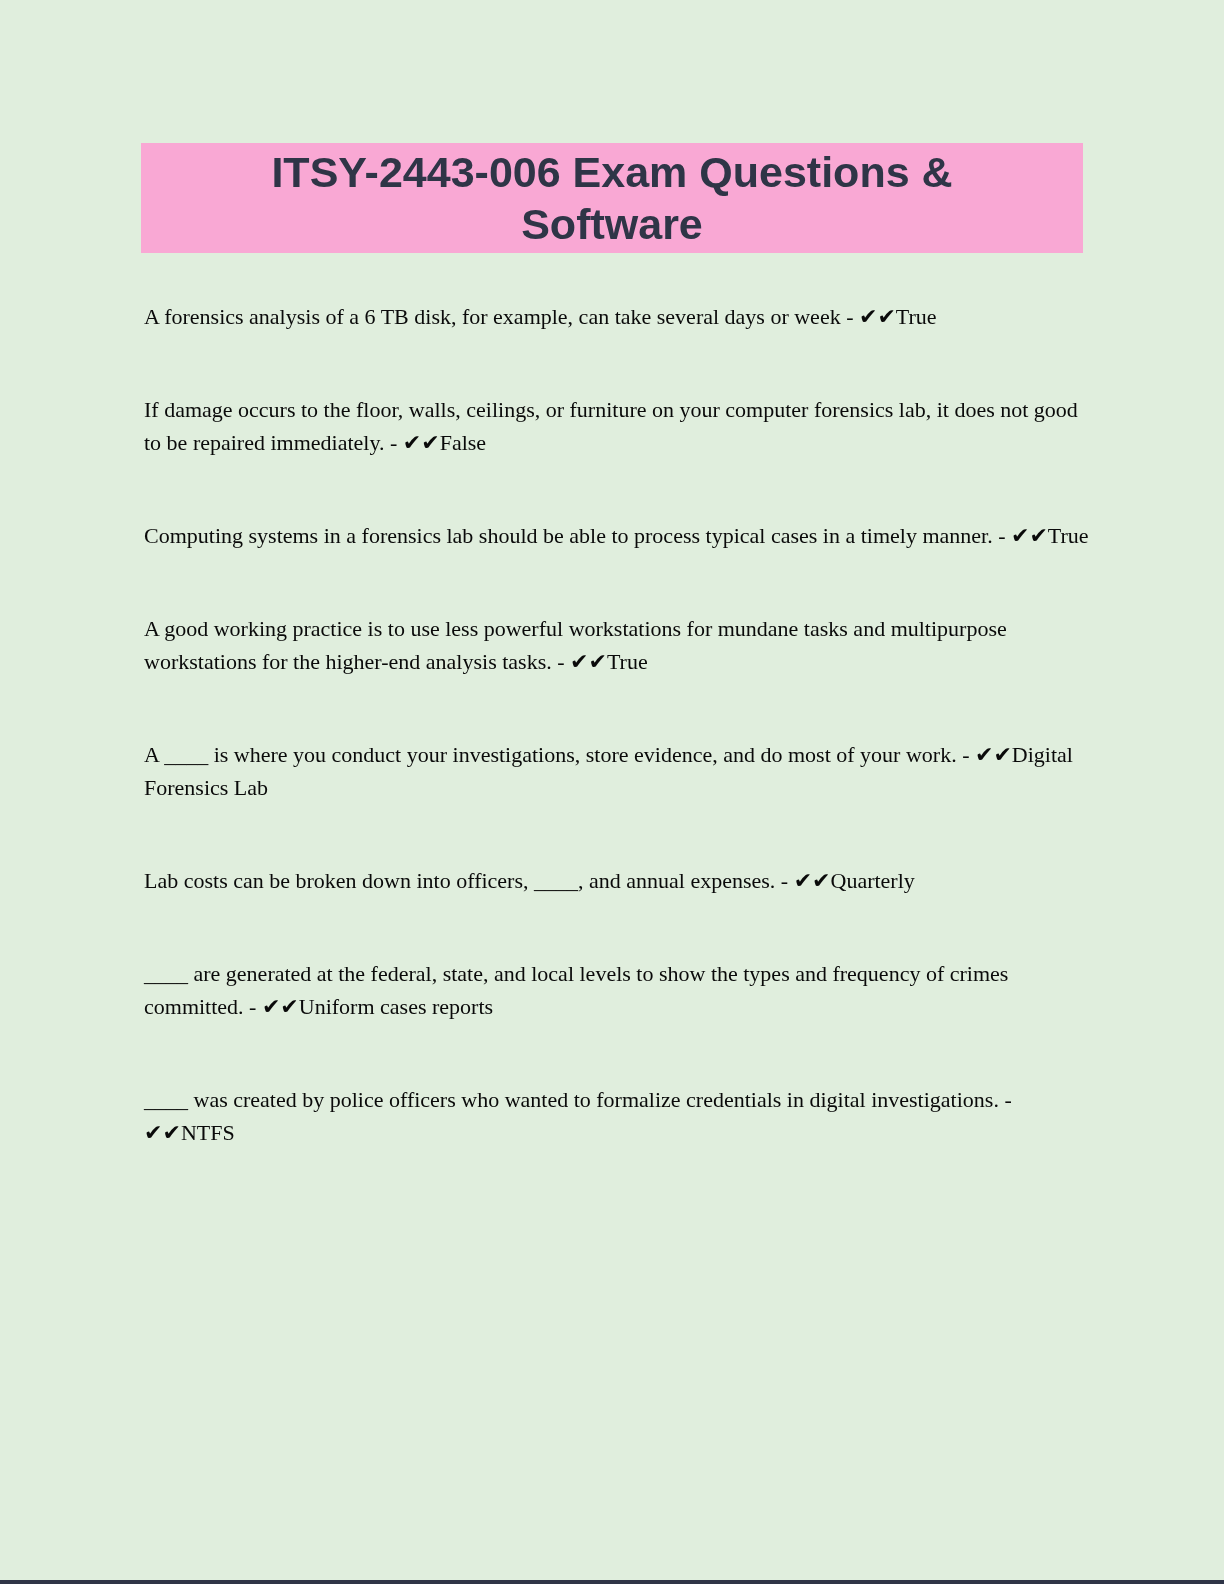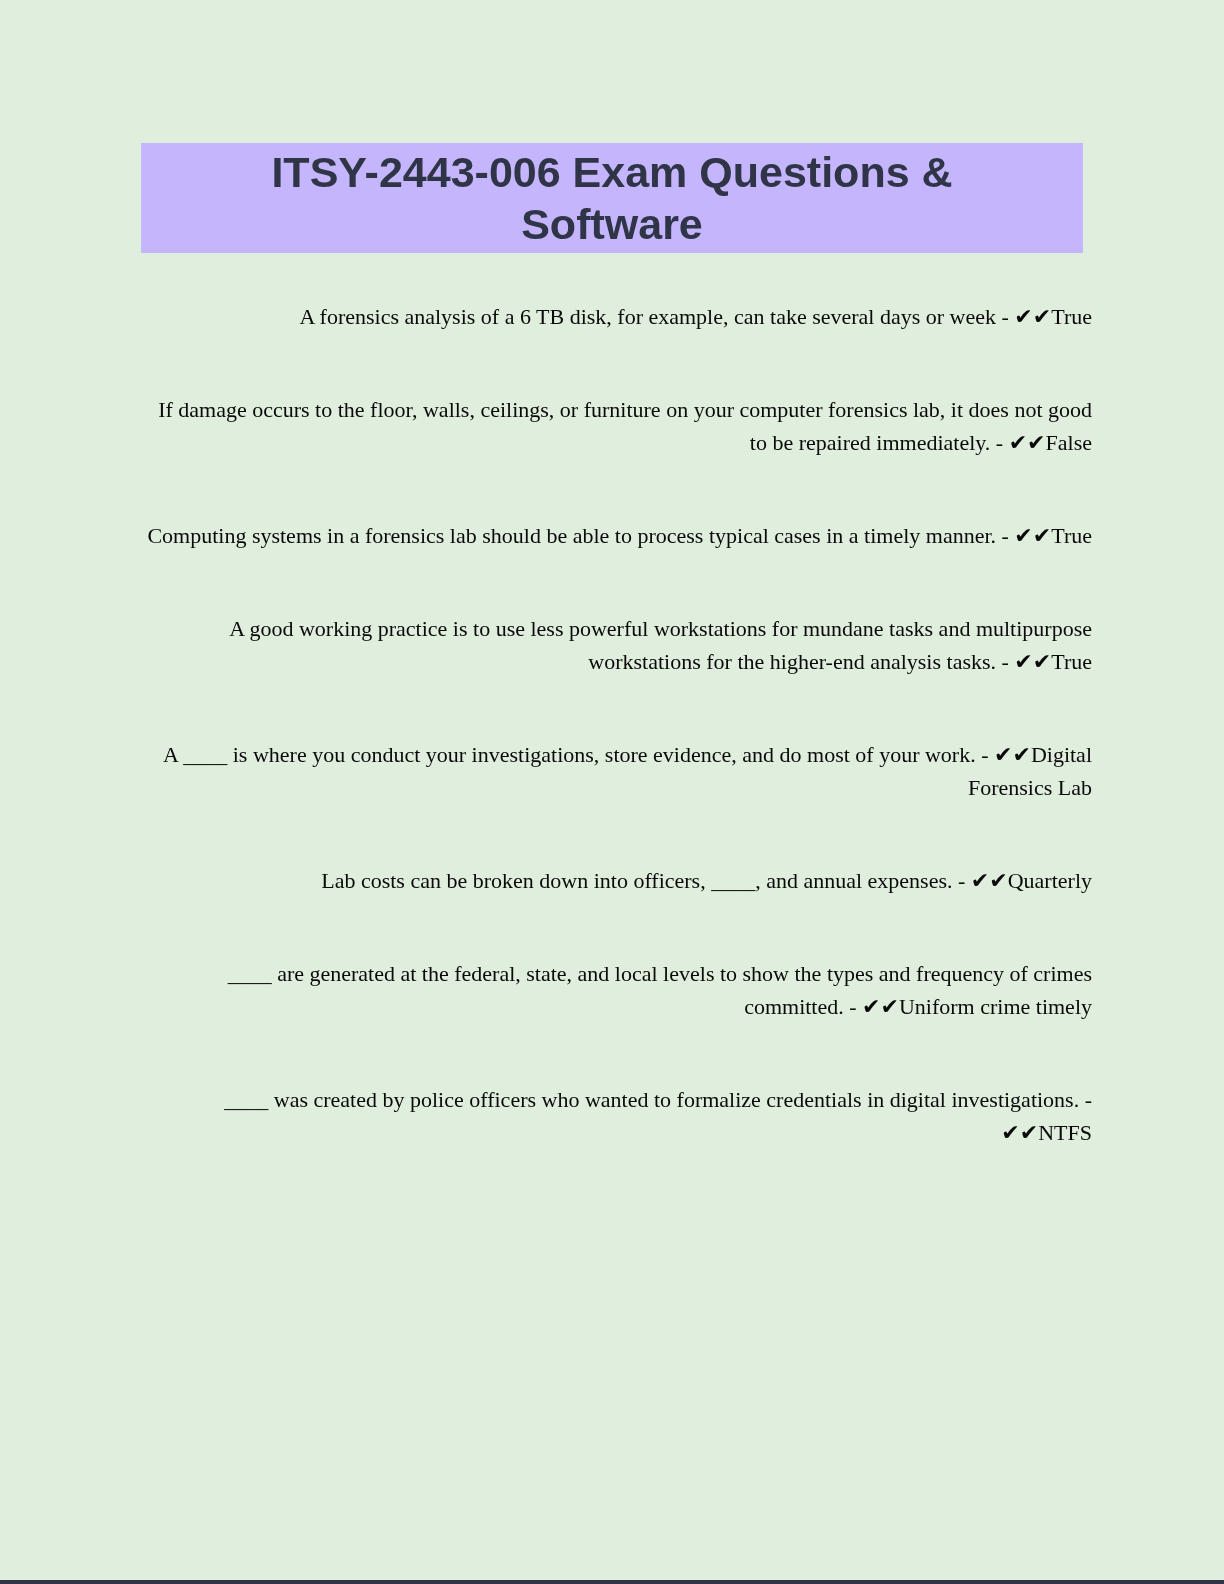--- a/index.html
+++ b/index.html
@@ -10,21 +10,21 @@
     position: relative;
     overflow: hidden;
     font-family: "Liberation Serif", serif;
   }
   .banner {
     position: absolute;
     left: 141px;
     top: 143px;
     width: 942px;
     height: 110px;
-    background: #c4b5fd;
+    background: #f9a8d4;
     display: flex;
     align-items: center;
     justify-content: center;
   }
   .title {
     font-family: "Liberation Sans", sans-serif;
     font-weight: bold;
     font-size: 43px;
     line-height: 52px;
     color: #2f3547;
@@ -34,21 +34,21 @@
     position: absolute;
     left: 144px;
     top: 300px;
     width: 948px;
   }
   .qa {
     font-size: 22px;
     line-height: 33px;
     color: #0a0a0a;
     margin: 0 0 60px 0;
-    text-align: right;
+    text-align: left;
   }
   .marks {
     font-family: "DejaVu Sans", sans-serif;
     color: #0a0a0a;
   }
   .bottom-bar {
     position: absolute;
     left: 0;
     bottom: 0;
     width: 100%;
@@ -73,19 +73,19 @@
   <p class="qa"><span>If damage occurs to the floor, walls, ceilings, or furniture on your computer forensics lab, it does not good to be repaired immediately.</span><span> - </span><span class="marks">✔✔</span><span>False</span></p>
 
   <p class="qa"><span>Computing systems in a forensics lab should be able to process typical cases in a timely manner.</span><span> - </span><span class="marks">✔✔</span><span>True</span></p>
 
   <p class="qa"><span>A good working practice is to use less powerful workstations for mundane tasks and multipurpose workstations for the higher-end analysis tasks.</span><span> - </span><span class="marks">✔✔</span><span>True</span></p>
 
   <p class="qa"><span>A ____ is where you conduct your investigations, store evidence, and do most of your work.</span><span> - </span><span class="marks">✔✔</span><span>Digital Forensics Lab</span></p>
 
   <p class="qa"><span>Lab costs can be broken down into officers, ____, and annual expenses.</span><span> - </span><span class="marks">✔✔</span><span>Quarterly</span></p>
 
-  <p class="qa"><span>____ are generated at the federal, state, and local levels to show the types and frequency of crimes committed.</span><span> - </span><span class="marks">✔✔</span><span>Uniform crime timely</span></p>
+  <p class="qa"><span>____ are generated at the federal, state, and local levels to show the types and frequency of crimes committed.</span><span> - </span><span class="marks">✔✔</span><span>Uniform cases reports</span></p>
 
 
   <p class="qa"><span>____ was created by police officers who wanted to formalize credentials in digital investigations.</span><span> - </span><span class="marks">✔✔</span><span>NTFS</span></p>
 </div>
 
 <div class="bottom-bar"></div>
 
 </body></html>

